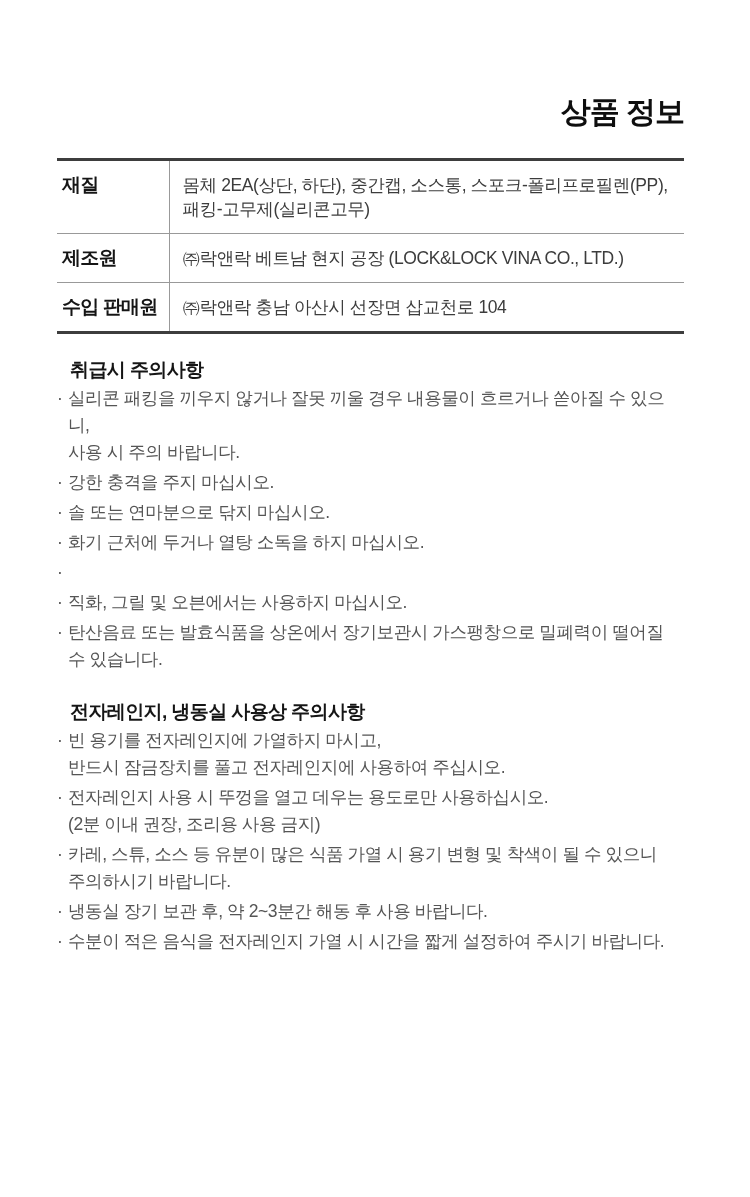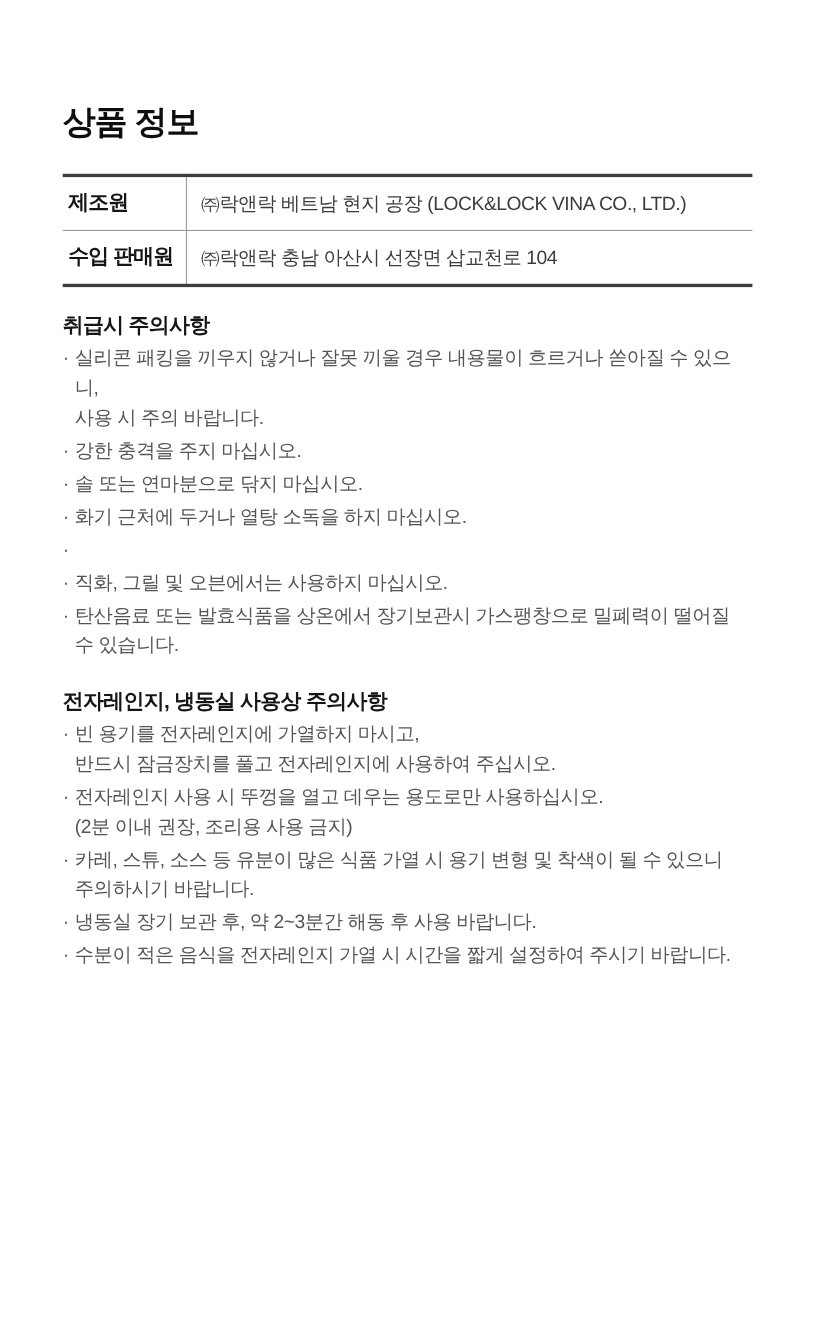--- a/index.html
+++ b/index.html
@@ -15,20 +15,21 @@
   .content {
     padding: 0 66px 0 57px;
   }
   .section-title {
     margin: 0;
     font-size: 30px;
     line-height: 36px;
     font-weight: 700;
     color: #0e0e0e;
     letter-spacing: -1px;
+    text-align: right;
   }
   .section-title.first { margin-top: 94px; }
   .section-title.second { margin-top: 82px; }
 
   
   .info-table {
     width: 627px;
     margin-top: 28px;
     border-collapse: collapse;
     border-top: 3px solid #3d3d3d;
@@ -58,21 +59,21 @@
     line-height: 24px;
     color: #3c3c3c;
     letter-spacing: -0.4px;
     vertical-align: top;
     padding: 12px 6px 12px 13px;
     white-space: pre-line;
   }
 
   
   .sub-title {
-    margin: 23px 0 2px;
+    margin: 23px 13px 2px;
     font-size: 19px;
     line-height: 26px;
     font-weight: 700;
     color: #151515;
     letter-spacing: -0.6px;
   }
   .sub-title.later { margin-top: 26px; }
   .bullet {
     display: flex;
     margin: 0 0 3px;
@@ -92,20 +93,25 @@
 </head>
 <body>
 
 <div class="page">
   <div class="content">
 
     <h1 class="section-title first">상품 정보</h1>
 
     <table class="info-table">
       <tbody>
+        <tr>
+          <th>재질</th>
+          <td>몸체 2EA(상단, 하단), 중간캡, 소스통, 스포크-폴리프로필렌(PP),
+패킹-고무제(실리콘고무)</td>
+        </tr>
         <tr>
           <th>제조원</th>
           <td>㈜락앤락 베트남 현지 공장 (LOCK&amp;LOCK VINA CO., LTD.)</td>
         </tr>
         <tr>
           <th>수입 판매원</th>
           <td>㈜락앤락 충남 아산시 선장면 삽교천로 104</td>
         </tr>
       </tbody>
     </table>

